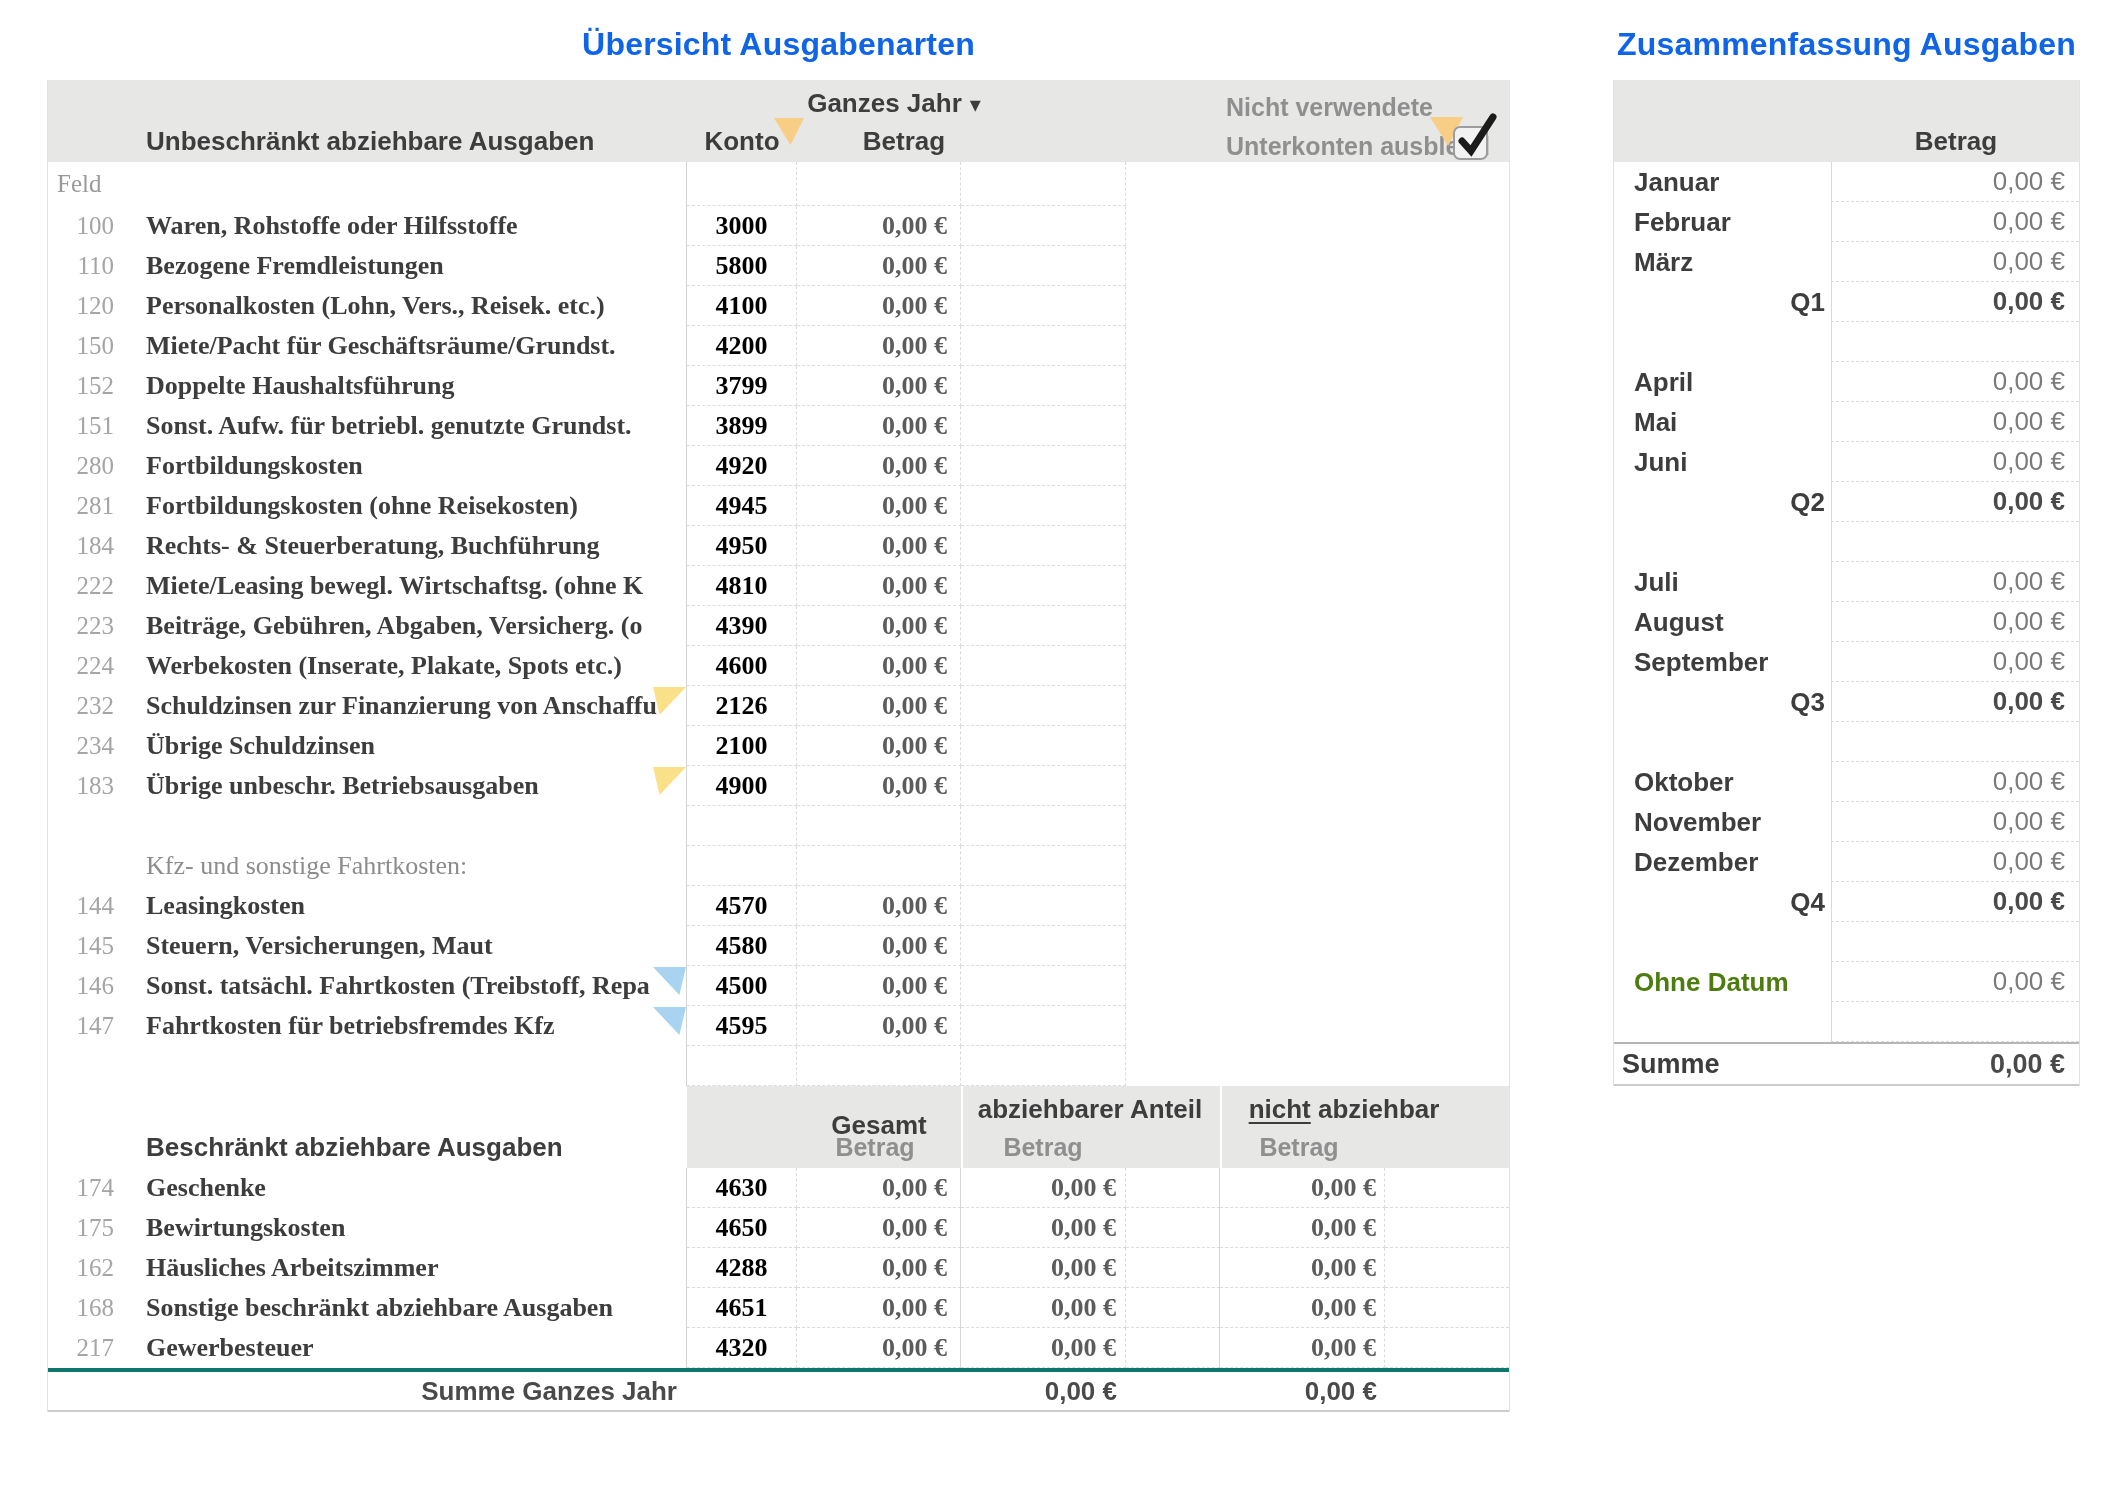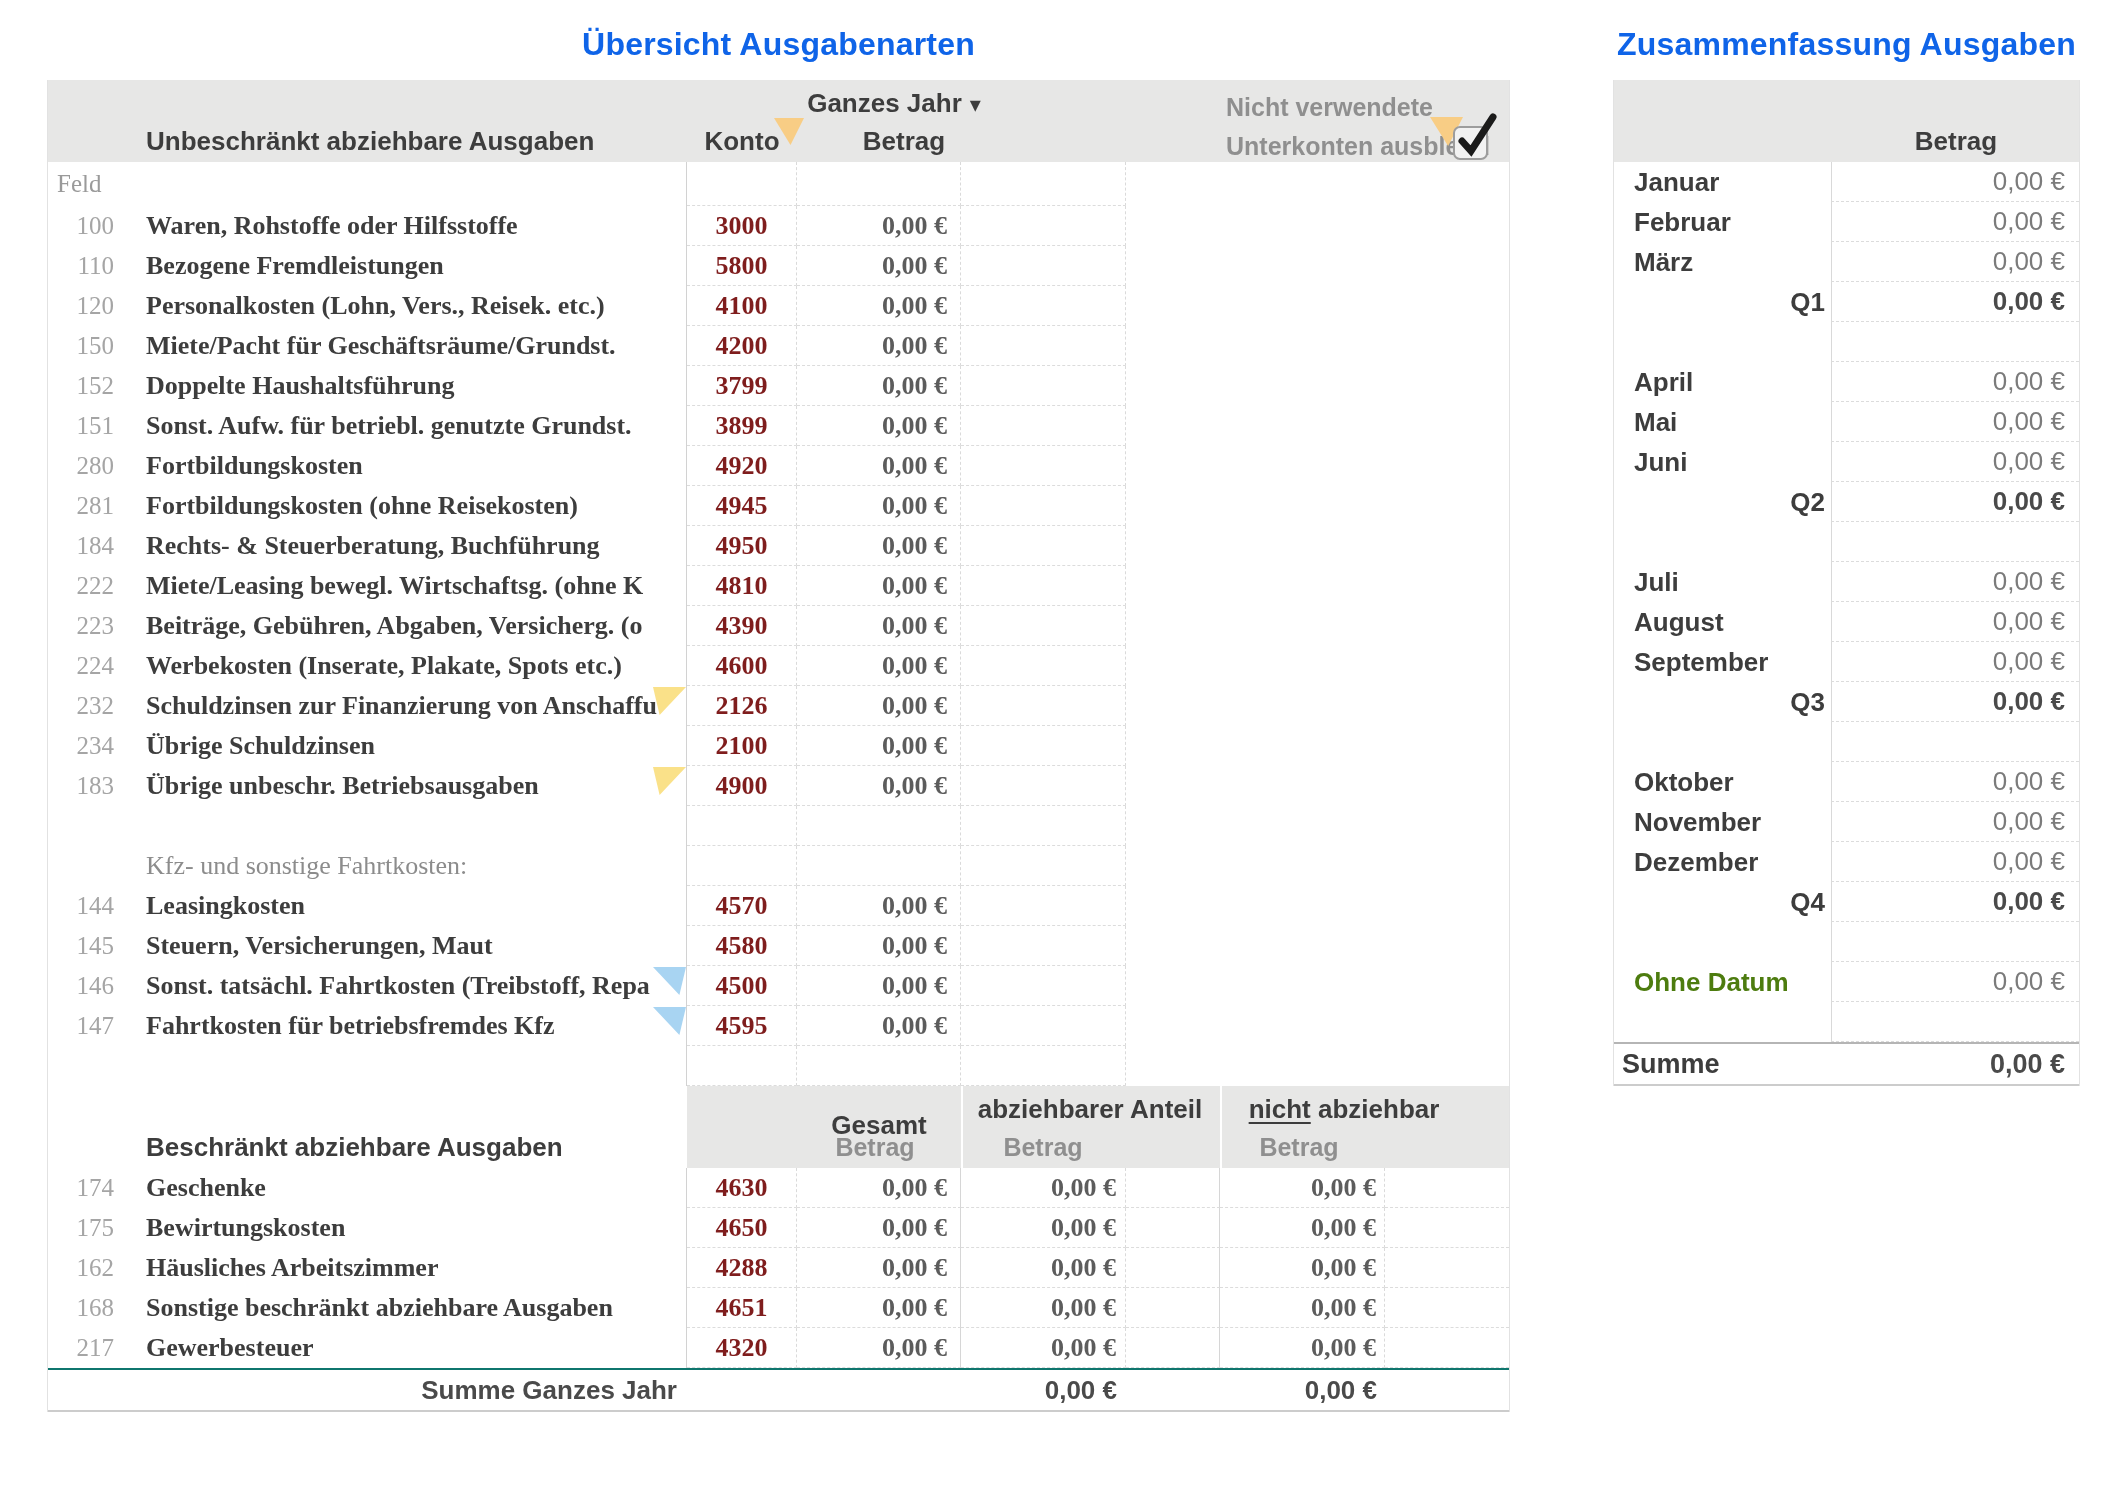--- a/index.html
+++ b/index.html
@@ -23,21 +23,21 @@
 
   .row { display:flex; height:40px;font-family:Liberation Serif, serif; }
   .row-feld { height:44px; }
   .c { height:100%; display:flex; align-items:center; overflow:hidden; }
   .c-feld  { width:75px;  justify-content:flex-end; padding-right:9px;
              font-size:25px; color:#a5a5a5; }
   .c-desc  { width:564px; position:relative; padding-left:23px;
              font-size:26px; font-weight:700; color:#3d3d3d; white-space:nowrap;
              border-right:1px solid #d2d2d2;align-items:center; }
   .c-konto { width:110px; justify-content:center; font-size:26px; font-weight:700;
-             color:#7f1d1d; border-right:1px dashed #dadada; }
+             color:#000000; border-right:1px dashed #dadada; }
   .c-v1    { width:164px; justify-content:flex-end; padding-right:13px;
              font-size:26px; font-weight:600; color:#5c5c5c; }
   .c-v2    { width:165px; justify-content:flex-end; padding-right:9px;
              font-size:26px; font-weight:600; color:#5c5c5c;
              border-right:1px dashed #dadada; }
   .c-rest  { flex:1; }
   
   .s1 .c-v1 { border-right:1px dashed #dadada; }
   .s1 .c-konto, .s1 .c-v1, .s1 .c-v2 { border-bottom:1px dashed #dcdcdc; }
   
@@ -55,21 +55,21 @@
 
   
   .lheader2 { position:relative; height:82px; background:#fff; }
   .lheader2 .gray { position:absolute; left:639px; right:0; top:0; bottom:0;
                     background:#e7e7e6; }
   .lheader2 .sep  { position:absolute; top:0; bottom:0; width:2px; background:#fff; }
   .lheader2 .abs  { position:absolute; white-space:nowrap; }
   .u-word { text-decoration:underline; text-decoration-thickness:2px; text-underline-offset:4px; }
 
   
-  .lfooter { display:flex; height:44px; border-top:2px solid #0f766e;
+  .lfooter { display:flex; height:44px; border-top:4px solid #0f766e;
              border-bottom:2px solid #cccccc; background:#fff; align-items:center; }
   .lfooter .f-label { width:639px; text-align:right; padding-right:10px;
              font-size:26px; font-weight:700; color:#4a4a4a; }
   .lfooter .f-konto { width:110px; } .lfooter .f-v1 { width:164px; }
   .lfooter .f-v2 { width:165px; text-align:right; padding-right:9px;
              font-size:26px; font-weight:700; color:#4a4a4a; }
   .lfooter .f-sp { width:94px; }
   .lfooter .f-v3 { width:165px; text-align:right; padding-right:8px;
              font-size:26px; font-weight:700; color:#4a4a4a; }
 

